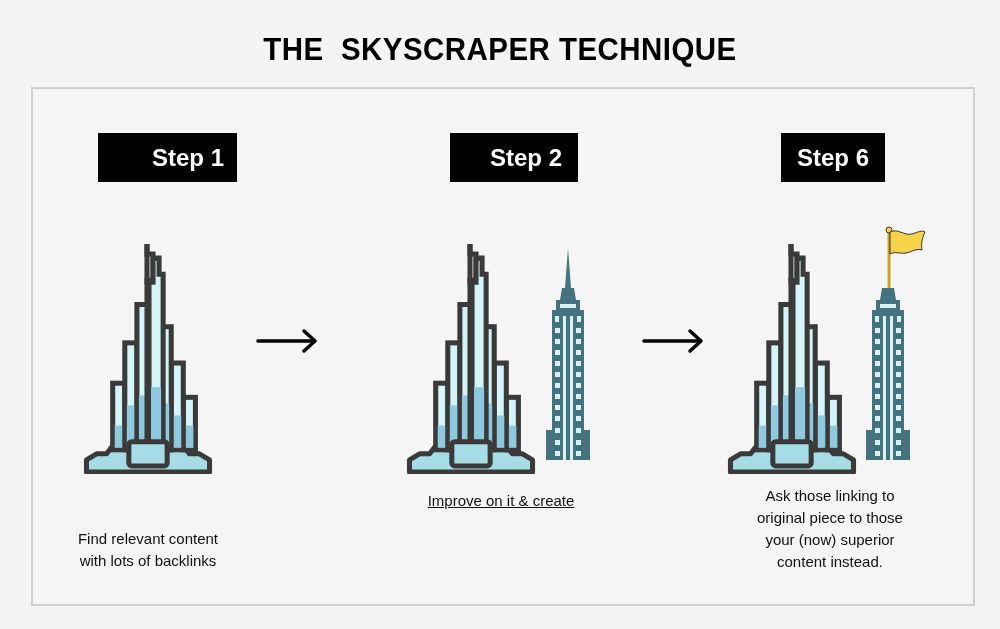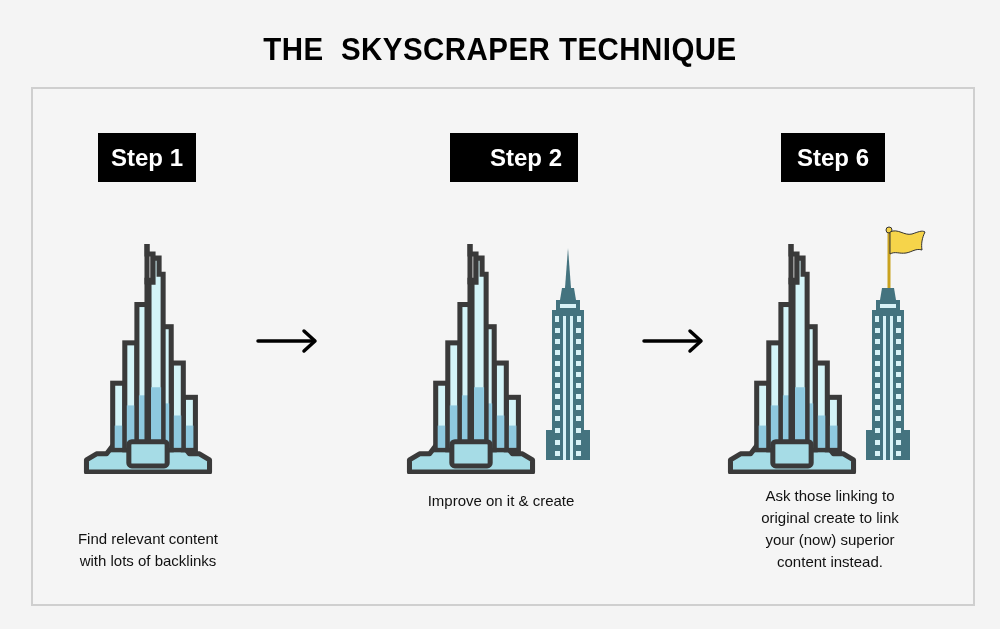--- a/index.html
+++ b/index.html
@@ -11,21 +11,21 @@
   .art{position:absolute;}
   .arrow{position:absolute;}
 </style>
 </head>
 <body>
 
 <div class="title">THE  SKYSCRAPER TECHNIQUE</div>
 
 <div class="frame"></div>
 
-<div class="step" style="left:98px;top:133px;width:98px;">Step 1</div>
+<div class="step" style="left:98px;top:133px;width:98px;padding-left:41px;">Step 1</div>
 <div class="step" style="left:450px;top:133px;width:104px;padding-left:24px;">Step 2</div>
 <div class="step" style="left:781px;top:133px;width:104px;">Step 6</div>
 
 <svg width="0" height="0" style="position:absolute">
   <defs>
     <g id="burj">
 
       <path d="M4,226 L4,214 L14,208 L24,208 L30,200 L100,200 L106,208 L116,208 L126,214 L126,226 Z" fill="#a6dce6" stroke="#3a3a3a" stroke-width="5" stroke-linejoin="round"></path>
 
       <rect x="30" y="138" width="12" height="66" fill="#d4f4f8" stroke="#3a3a3a" stroke-width="5"></rect>
@@ -126,21 +126,21 @@
   <path d="M6,6 C14,2 20,10 28,8 C34,6 38,4 41,6 C38,12 37,18 38,24 C32,22 28,26 22,27 C15,28 11,25 6,28 Z" fill="#f6d44a" stroke="#333" stroke-width="1"></path>
 </svg>
 <svg class="art" style="left:864px;top:288px;" width="48" height="172" viewBox="0 40 44 172">
   <use href="#empire"></use>
 </svg>
 
 <div class="desc" style="left:48px;top:488px;width:200px;margin-top:40px;">
   <div>Find relevant content</div>
   <div>with lots of backlinks</div>
 </div>
-<div class="desc" style="left:395px;top:490px;width:212px;">
+<div class="desc" style="left:395px;top:490px;width:212px;text-decoration:underline;">
   <div>Improve on it &amp; create</div>
 </div>
 <div class="desc" style="left:730px;top:485px;width:200px;">
   <div>Ask those linking to</div>
-  <div>original create to link</div>
+  <div>original piece to those</div>
   <div>your (now) superior</div>
   <div>content instead.</div>
 </div>
 
 </body></html>

